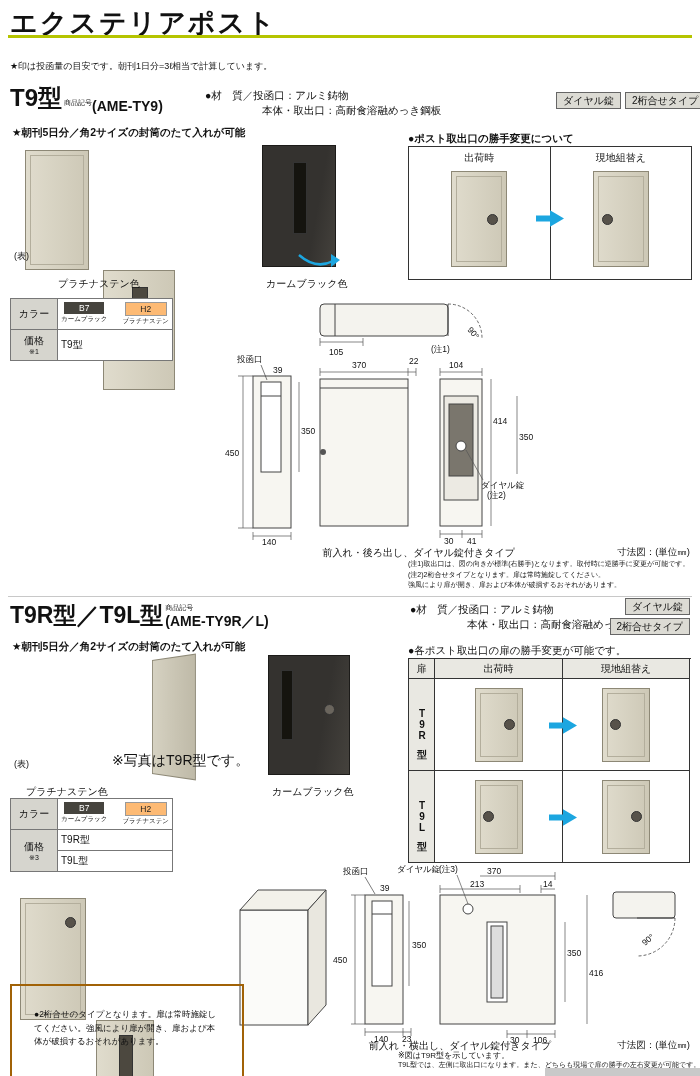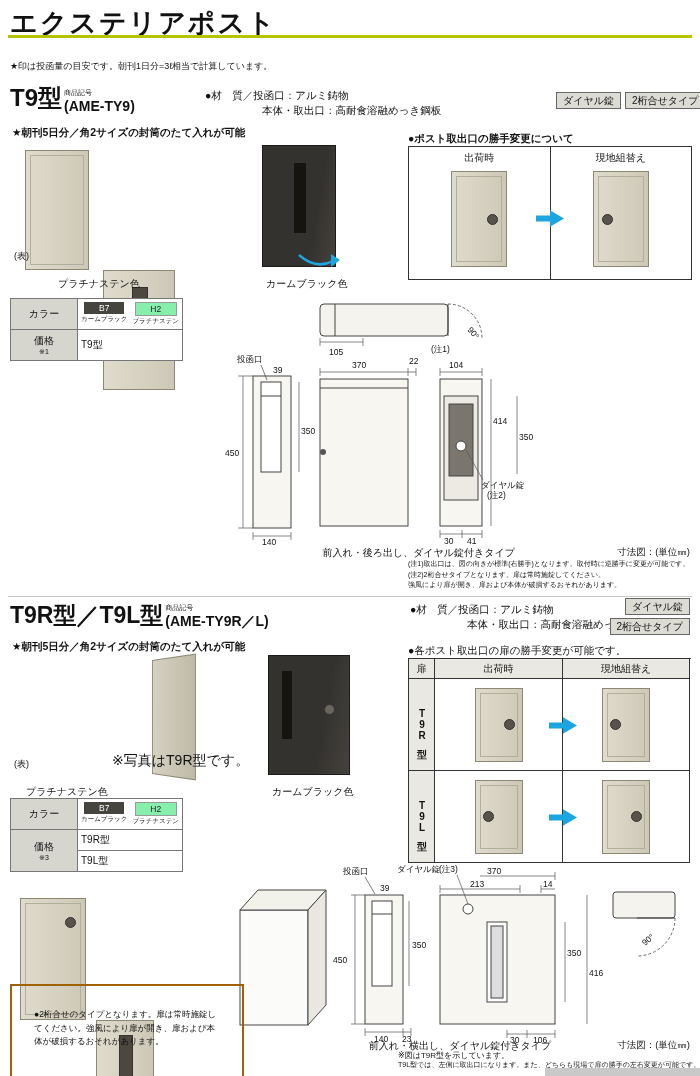--- a/index.html
+++ b/index.html
@@ -12,27 +12,27 @@
   .post .inner{position:absolute;inset:4px;border:1px solid #b3ae9c}
   .slot-v{position:absolute;background:#4c483f;border:1px solid #333}
   .dial{position:absolute;width:9px;height:9px;border-radius:50%;background:#57524a;border:1px solid #333}
   .arr{width:28px;height:17px;background:#1ca6e0;clip-path:polygon(0 32%,50% 32%,50% 2%,100% 50%,50% 98%,50% 68%,0 68%)}
   .swapbox{border:1px solid #333;display:flex}
   .swap-col{flex:1;display:flex;flex-direction:column;align-items:center;padding-top:4px}
   .swap-head{font-size:10px;margin-bottom:6px}
   .swap-div{width:1px;background:#333}
   .ctable{border-collapse:collapse}
   .ctable th,.ctable td{border:1px solid #777;font-size:10px;font-weight:normal;text-align:center}
-  .ctable th{background:#d6d5ce;width:42px;padding:4px 12px}
+  .ctable th{background:#d6d5ce;width:42px;padding:4px 2px}
   .ctable td{width:96px;background:#fff;padding:3px}
-  .chips{display:flex;gap:5px;}
+  .chips{display:flex;gap:15px;}
   .chipwrap{display:flex;flex-direction:column;align-items:center}
   .chip{width:40px;height:12px;font-size:8.5px;line-height:12px;text-align:center}
   .chip.dark{background:#46443e;color:#fff}
-  .chip.light{background:#86efac;color:#222;border:1px solid #999}
+  .chip.light{background:#fdba74;color:#222;border:1px solid #999}
   .chipname{font-size:6.5px;margin-top:1px;white-space:nowrap}
   .pref{display:block;font-size:7px}
   .s2grid{display:grid;grid-template-columns:26px 128px 127px;grid-template-rows:20px 92px 92px;border-top:1px solid #333;border-left:1px solid #333}
   .s2grid>.cell{border-right:1px solid #333;border-bottom:1px solid #333;position:relative}
   .head{font-size:10px;text-align:center;padding:3px 0;background:#e9e8e2}
   .rowlab{display:flex;align-items:center;justify-content:center;background:#e9e8e2}
   .vert{writing-mode:vertical-rl;text-orientation:upright;font-size:10px;font-weight:bold}
   .imgc{display:flex;align-items:center;justify-content:center}
   .notes{font-size:7px;line-height:10.5px;white-space:nowrap;overflow:hidden;width:292px}
 </style>
@@ -40,21 +40,21 @@
 <body>
 
 <div id="page">
 
   <div class="abs" style="left:10px;top:5px;font-size:27px;font-weight:bold;letter-spacing:2px">エクステリアポスト</div>
   <div class="abs" style="left:8px;top:35px;width:684px;height:3px;background:#b5c400"></div>
   <div class="abs" style="left:10px;top:60px;font-size:9px">★印は投函量の目安です。朝刊1日分=3ℓ相当で計算しています。</div>
 
   <div class="abs" style="left:10px;top:82px;display:flex;align-items:flex-end">
     <span style="font-size:24px;font-weight:bold">T9型</span>
-    <span style="display:inline-flex;flex-direction:column;align-items:flex-start;margin-left:2px">
+    <span style="display:inline-flex;flex-direction:row;align-items:flex-start;margin-left:2px">
       <span style="font-size:7px">商品記号</span>
       <span style="font-size:14px;font-weight:bold">(AME-TY9)</span>
     </span>
   </div>
   <div class="abs" style="left:205px;top:88px;font-size:10.5px;line-height:1.45">
     <div>●材　質／投函口：アルミ鋳物</div>
     <div style="padding-left:57px">本体・取出口：高耐食溶融めっき鋼板</div>
   </div>
   <div class="abs" style="left:556px;top:92px;display:flex;gap:4px">
     <span class="badge">ダイヤル錠</span>

